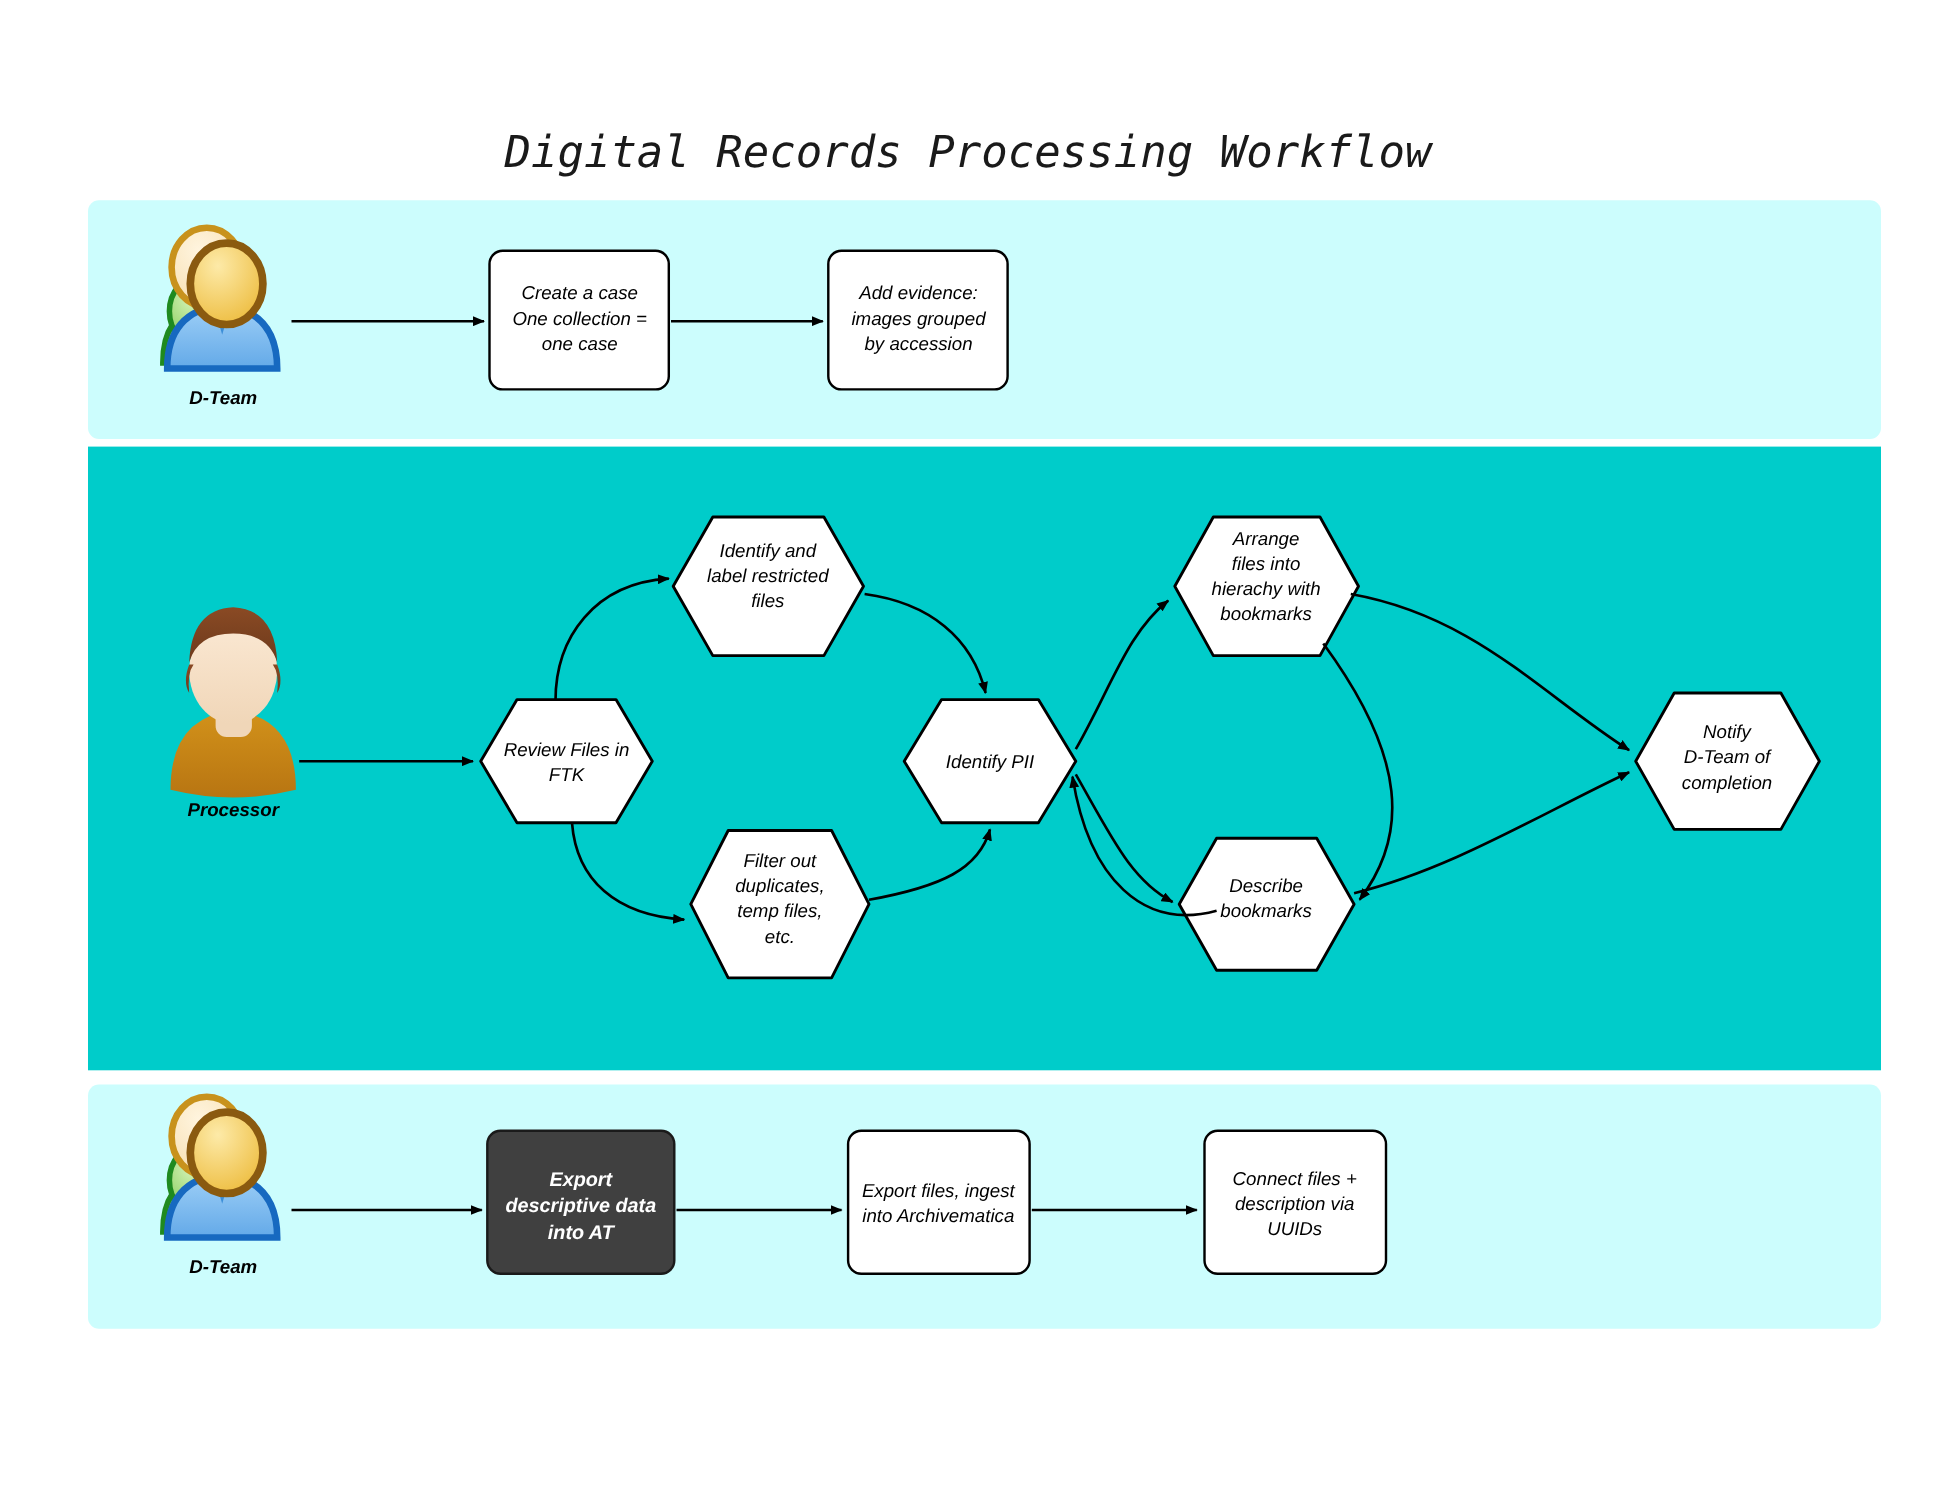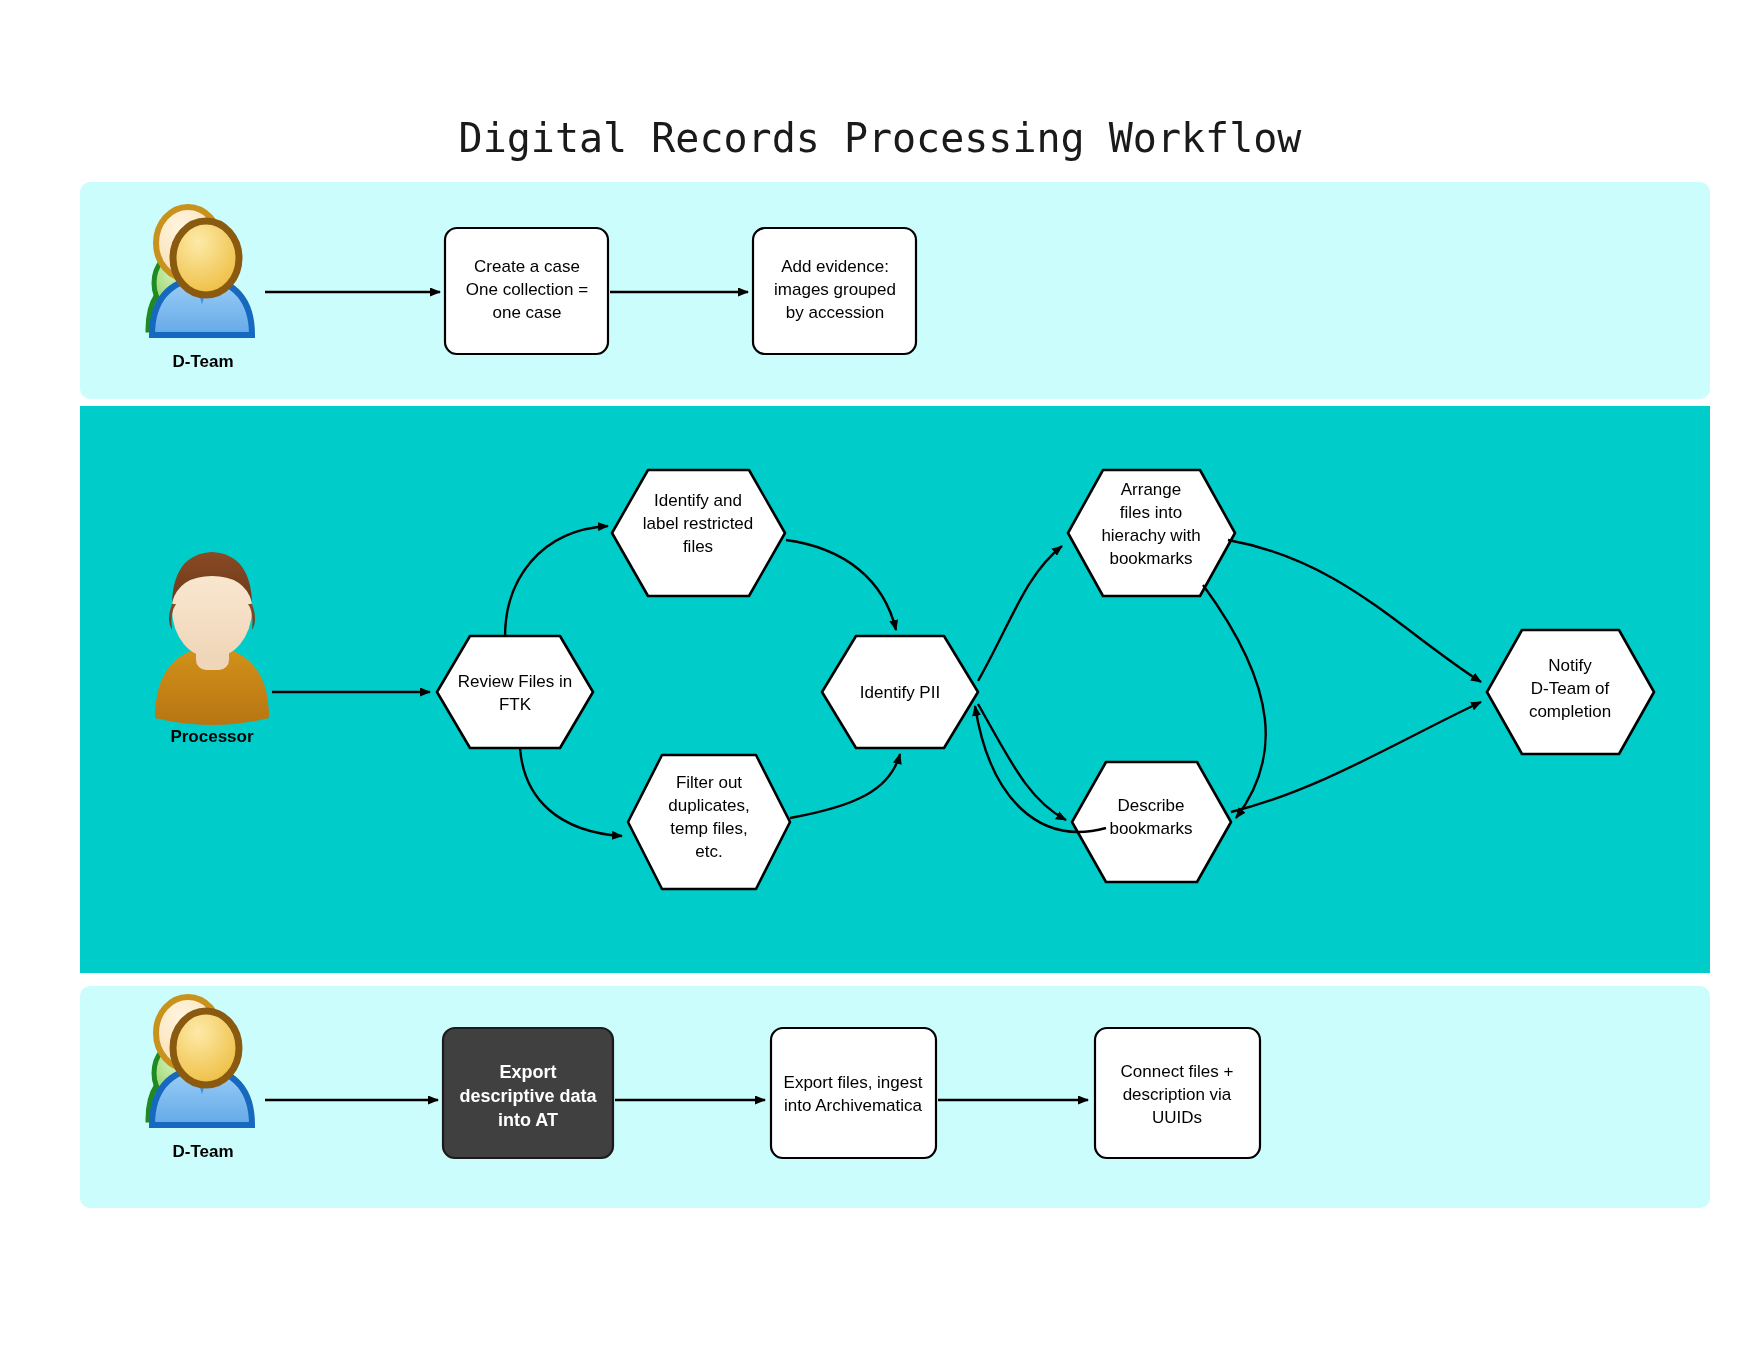--- a/index.html
+++ b/index.html
@@ -12,20 +12,21 @@
     height: 1360px;
     font-family: "Liberation Sans", sans-serif;
     overflow: hidden;
     position: relative;
   }
   #diagram-root {
     position: absolute;
     left: 0; top: 0;
     width: 1760px;
     height: 1360px;
+    font-style: italic;
   }
   svg.canvas {
     display: block;
     width: 1760px;
     height: 1360px;
   }
   .title-text {
     font-family: "DejaVu Sans Mono", "Liberation Mono", monospace;
     font-size: 40px;
     fill: #1a1a1a;

